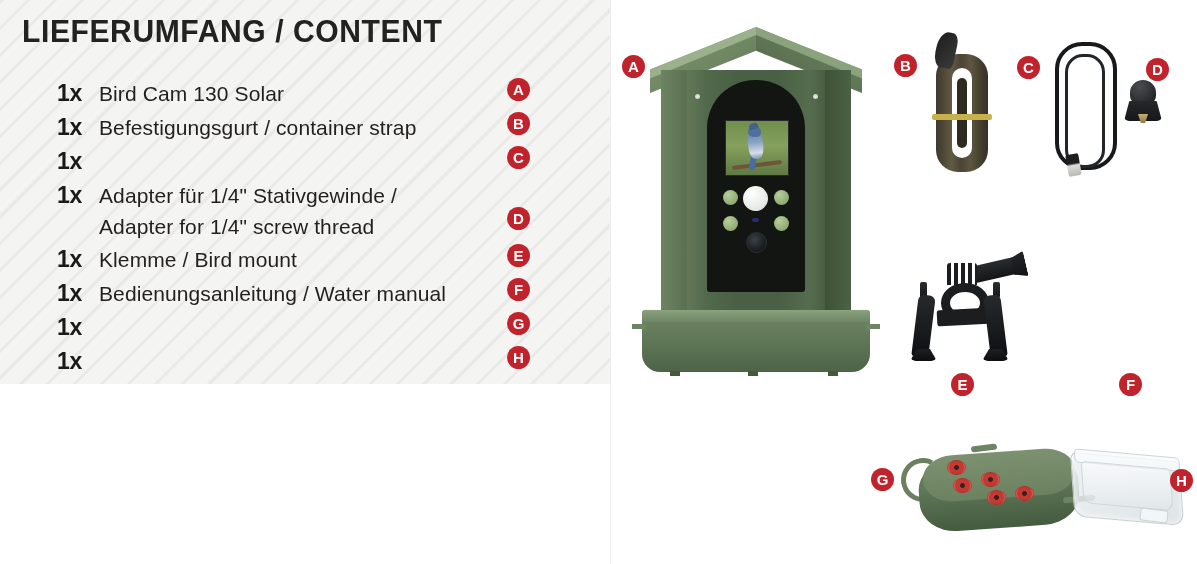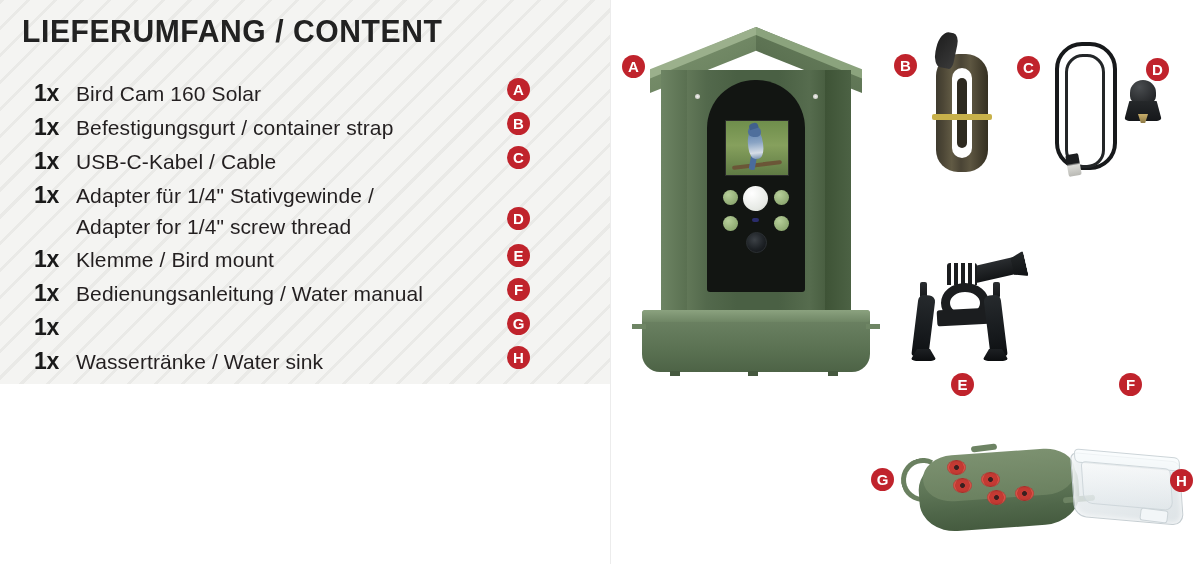--- a/index.html
+++ b/index.html
@@ -50,20 +50,21 @@
     left: 34px;
     top: 78px;
     width: 540px;
   }
   .list-row {
     position: relative;
     display: flex;
     align-items: flex-start;
     margin-bottom: 2px;
     min-height: 32px;
+    margin-left: 23px;
   }
   .qty {
     font-size: 23px;
     font-weight: bold;
     color: #1a1a1a;
     width: 42px;
     flex: 0 0 42px;
     line-height: 31px;
     letter-spacing: -0.4px;
   }
@@ -573,38 +574,35 @@
 
 <div id="left-panel">
 
   <div id="panel-title">LIEFERUMFANG / CONTENT</div>
 
   <div id="content-list">
 
     <div class="list-row">
       <div class="qty">1x</div>
       <div class="item-names">
-        <div class="item-line">Bird Cam 160 Solar</div>
+        <div class="item-line">Bird Cam 130 Solar</div>
       </div>
       <div class="badge row-badge">A</div>
     </div>
 
     <div class="list-row">
       <div class="qty">1x</div>
       <div class="item-names">
         <div class="item-line">Befestigungsgurt / container strap</div>
       </div>
       <div class="badge row-badge">B</div>
     </div>
 
     <div class="list-row">
       <div class="qty">1x</div>
-      <div class="item-names">
-        <div class="item-line">USB-C-Kabel / Cable</div>
-      </div>
       <div class="badge row-badge">C</div>
     </div>
 
     <div class="list-row">
       <div class="qty">1x</div>
       <div class="item-names">
         <div class="item-line">Adapter für 1/4" Stativgewinde /</div>
         <div class="item-line">Adapter for 1/4" screw thread</div>
       </div>
       <div class="badge row-badge" style="top:27px">D</div>
@@ -626,23 +624,20 @@
       <div class="badge row-badge">F</div>
     </div>
 
     <div class="list-row">
       <div class="qty">1x</div>
       <div class="badge row-badge">G</div>
     </div>
 
     <div class="list-row">
       <div class="qty">1x</div>
-      <div class="item-names">
-        <div class="item-line">Wassertränke / Water sink</div>
-      </div>
       <div class="badge row-badge">H</div>
     </div>
 
   </div>
 </div>
 
 <div id="right-panel">
 
   <div class="figure" id="fig-birdcam">
     <div class="fig-badge" style="left:-12px; top:33px;">A</div>

